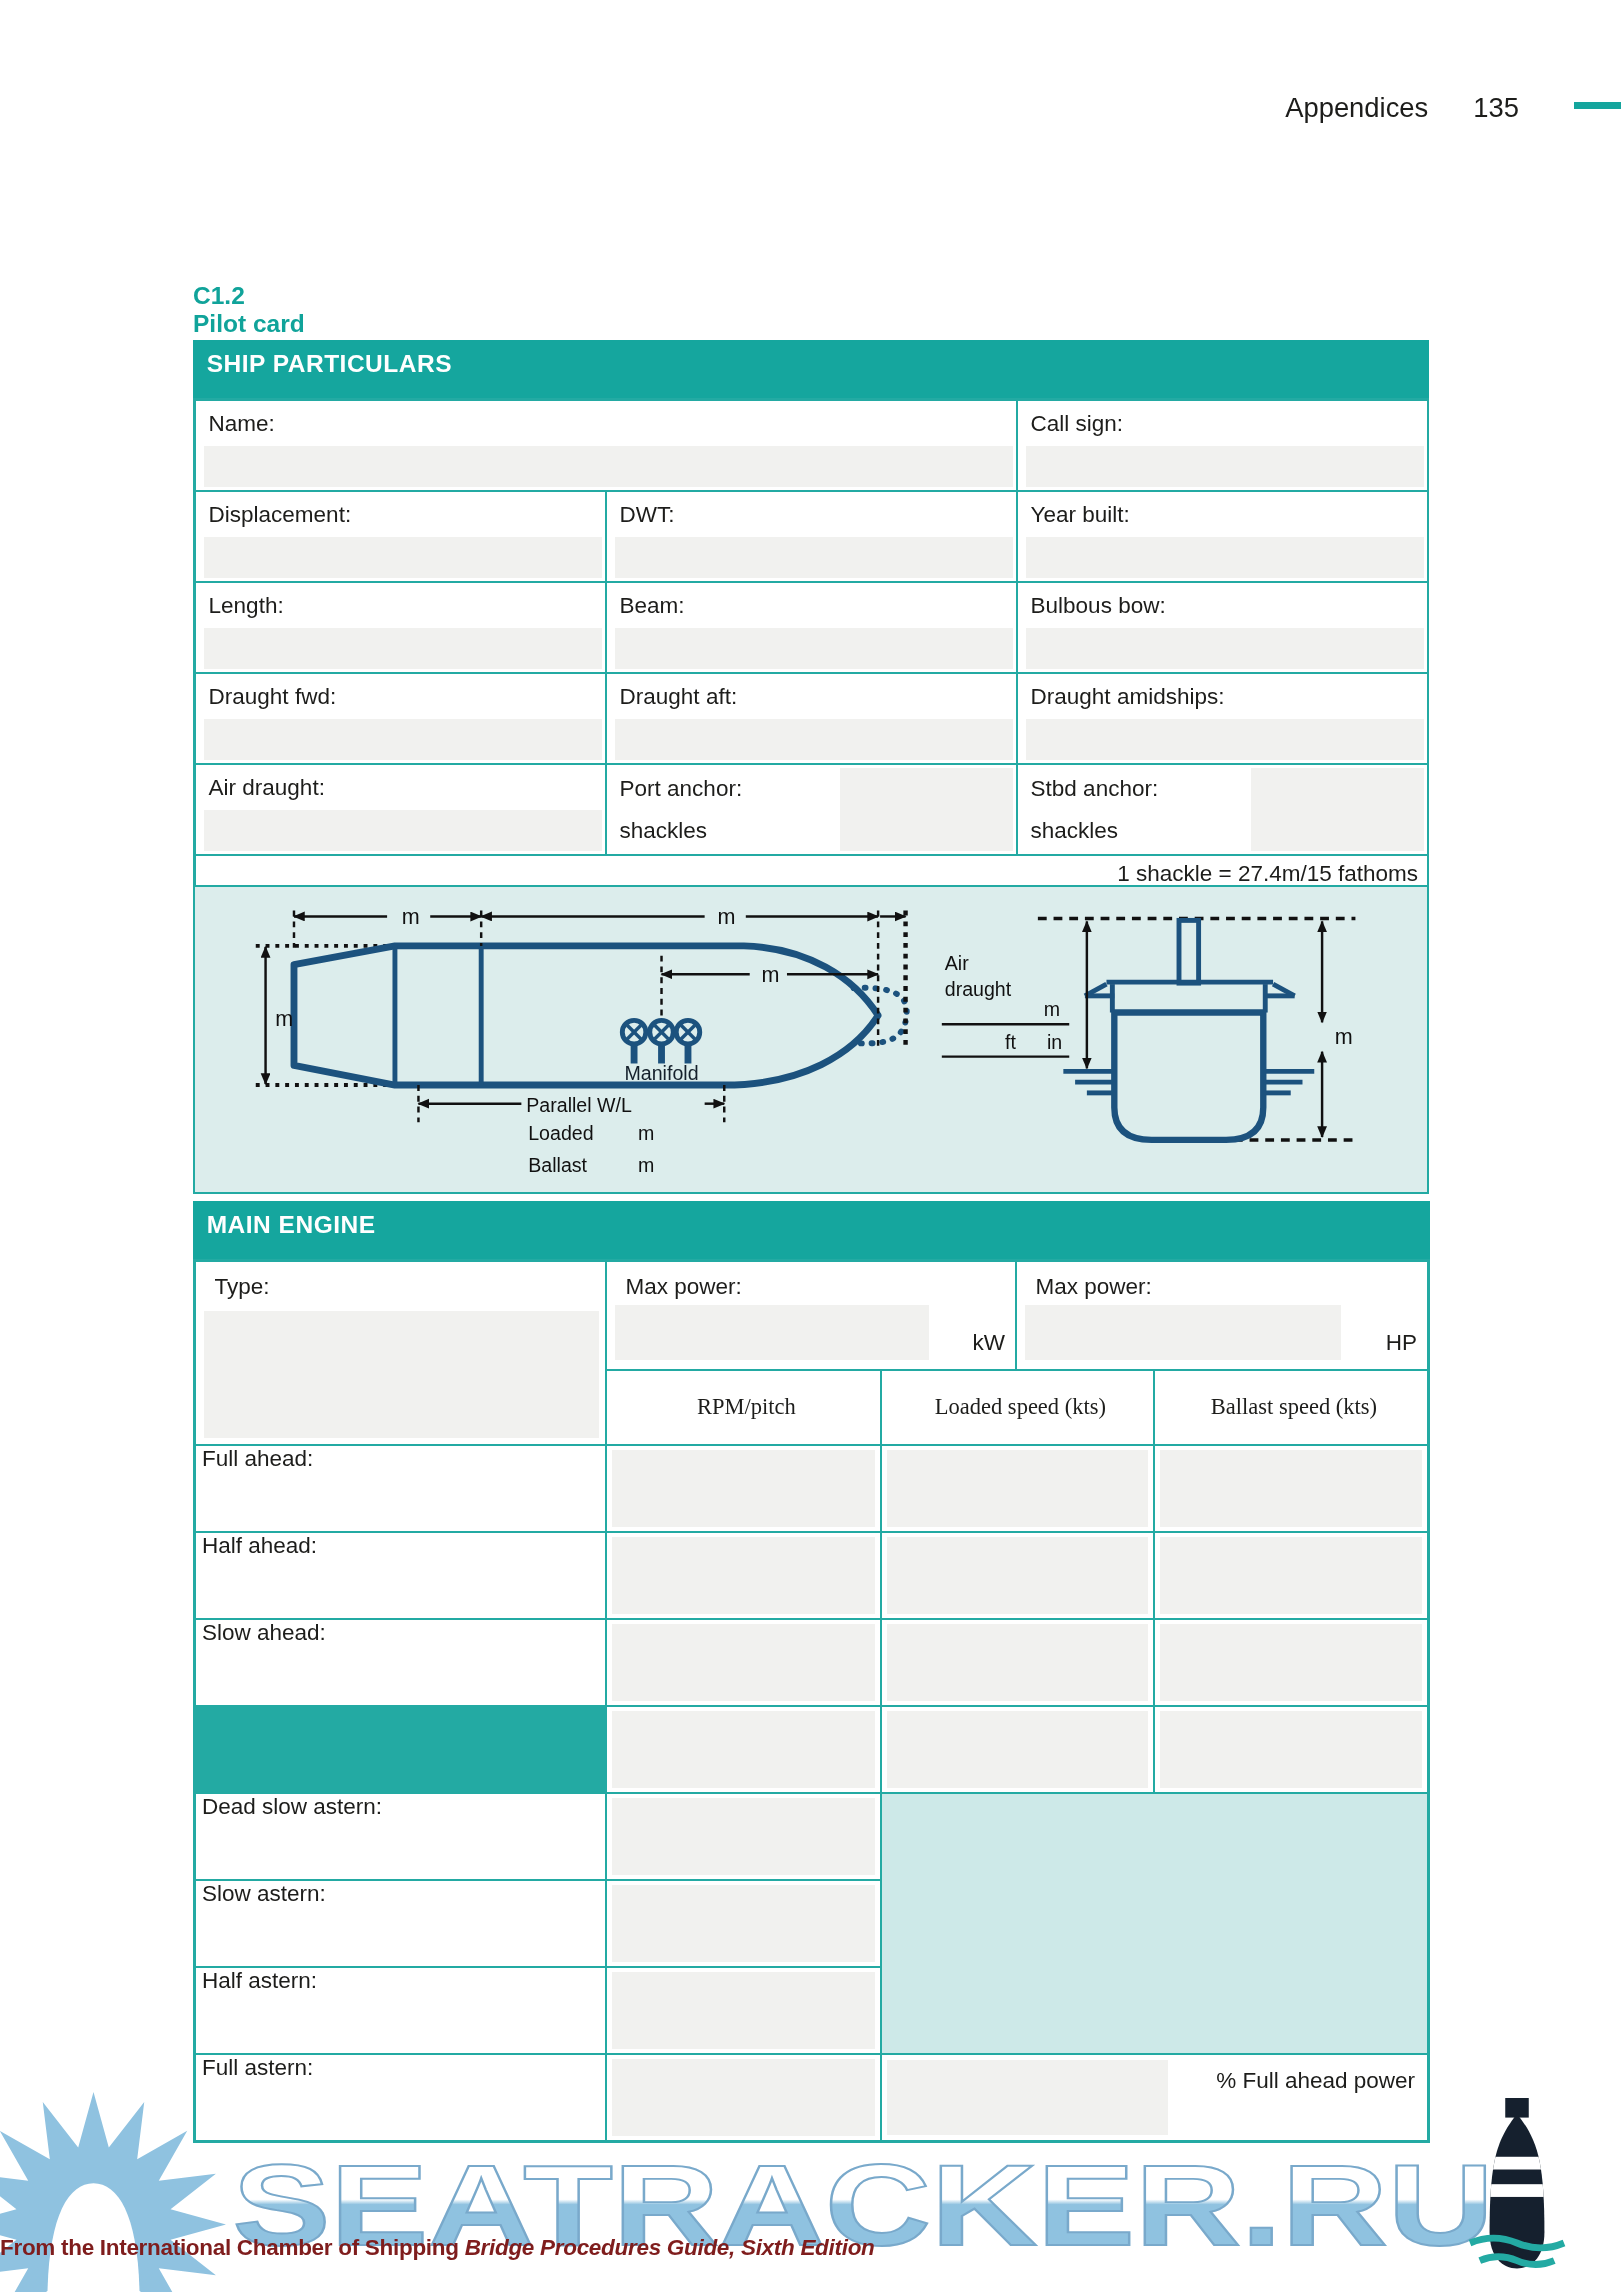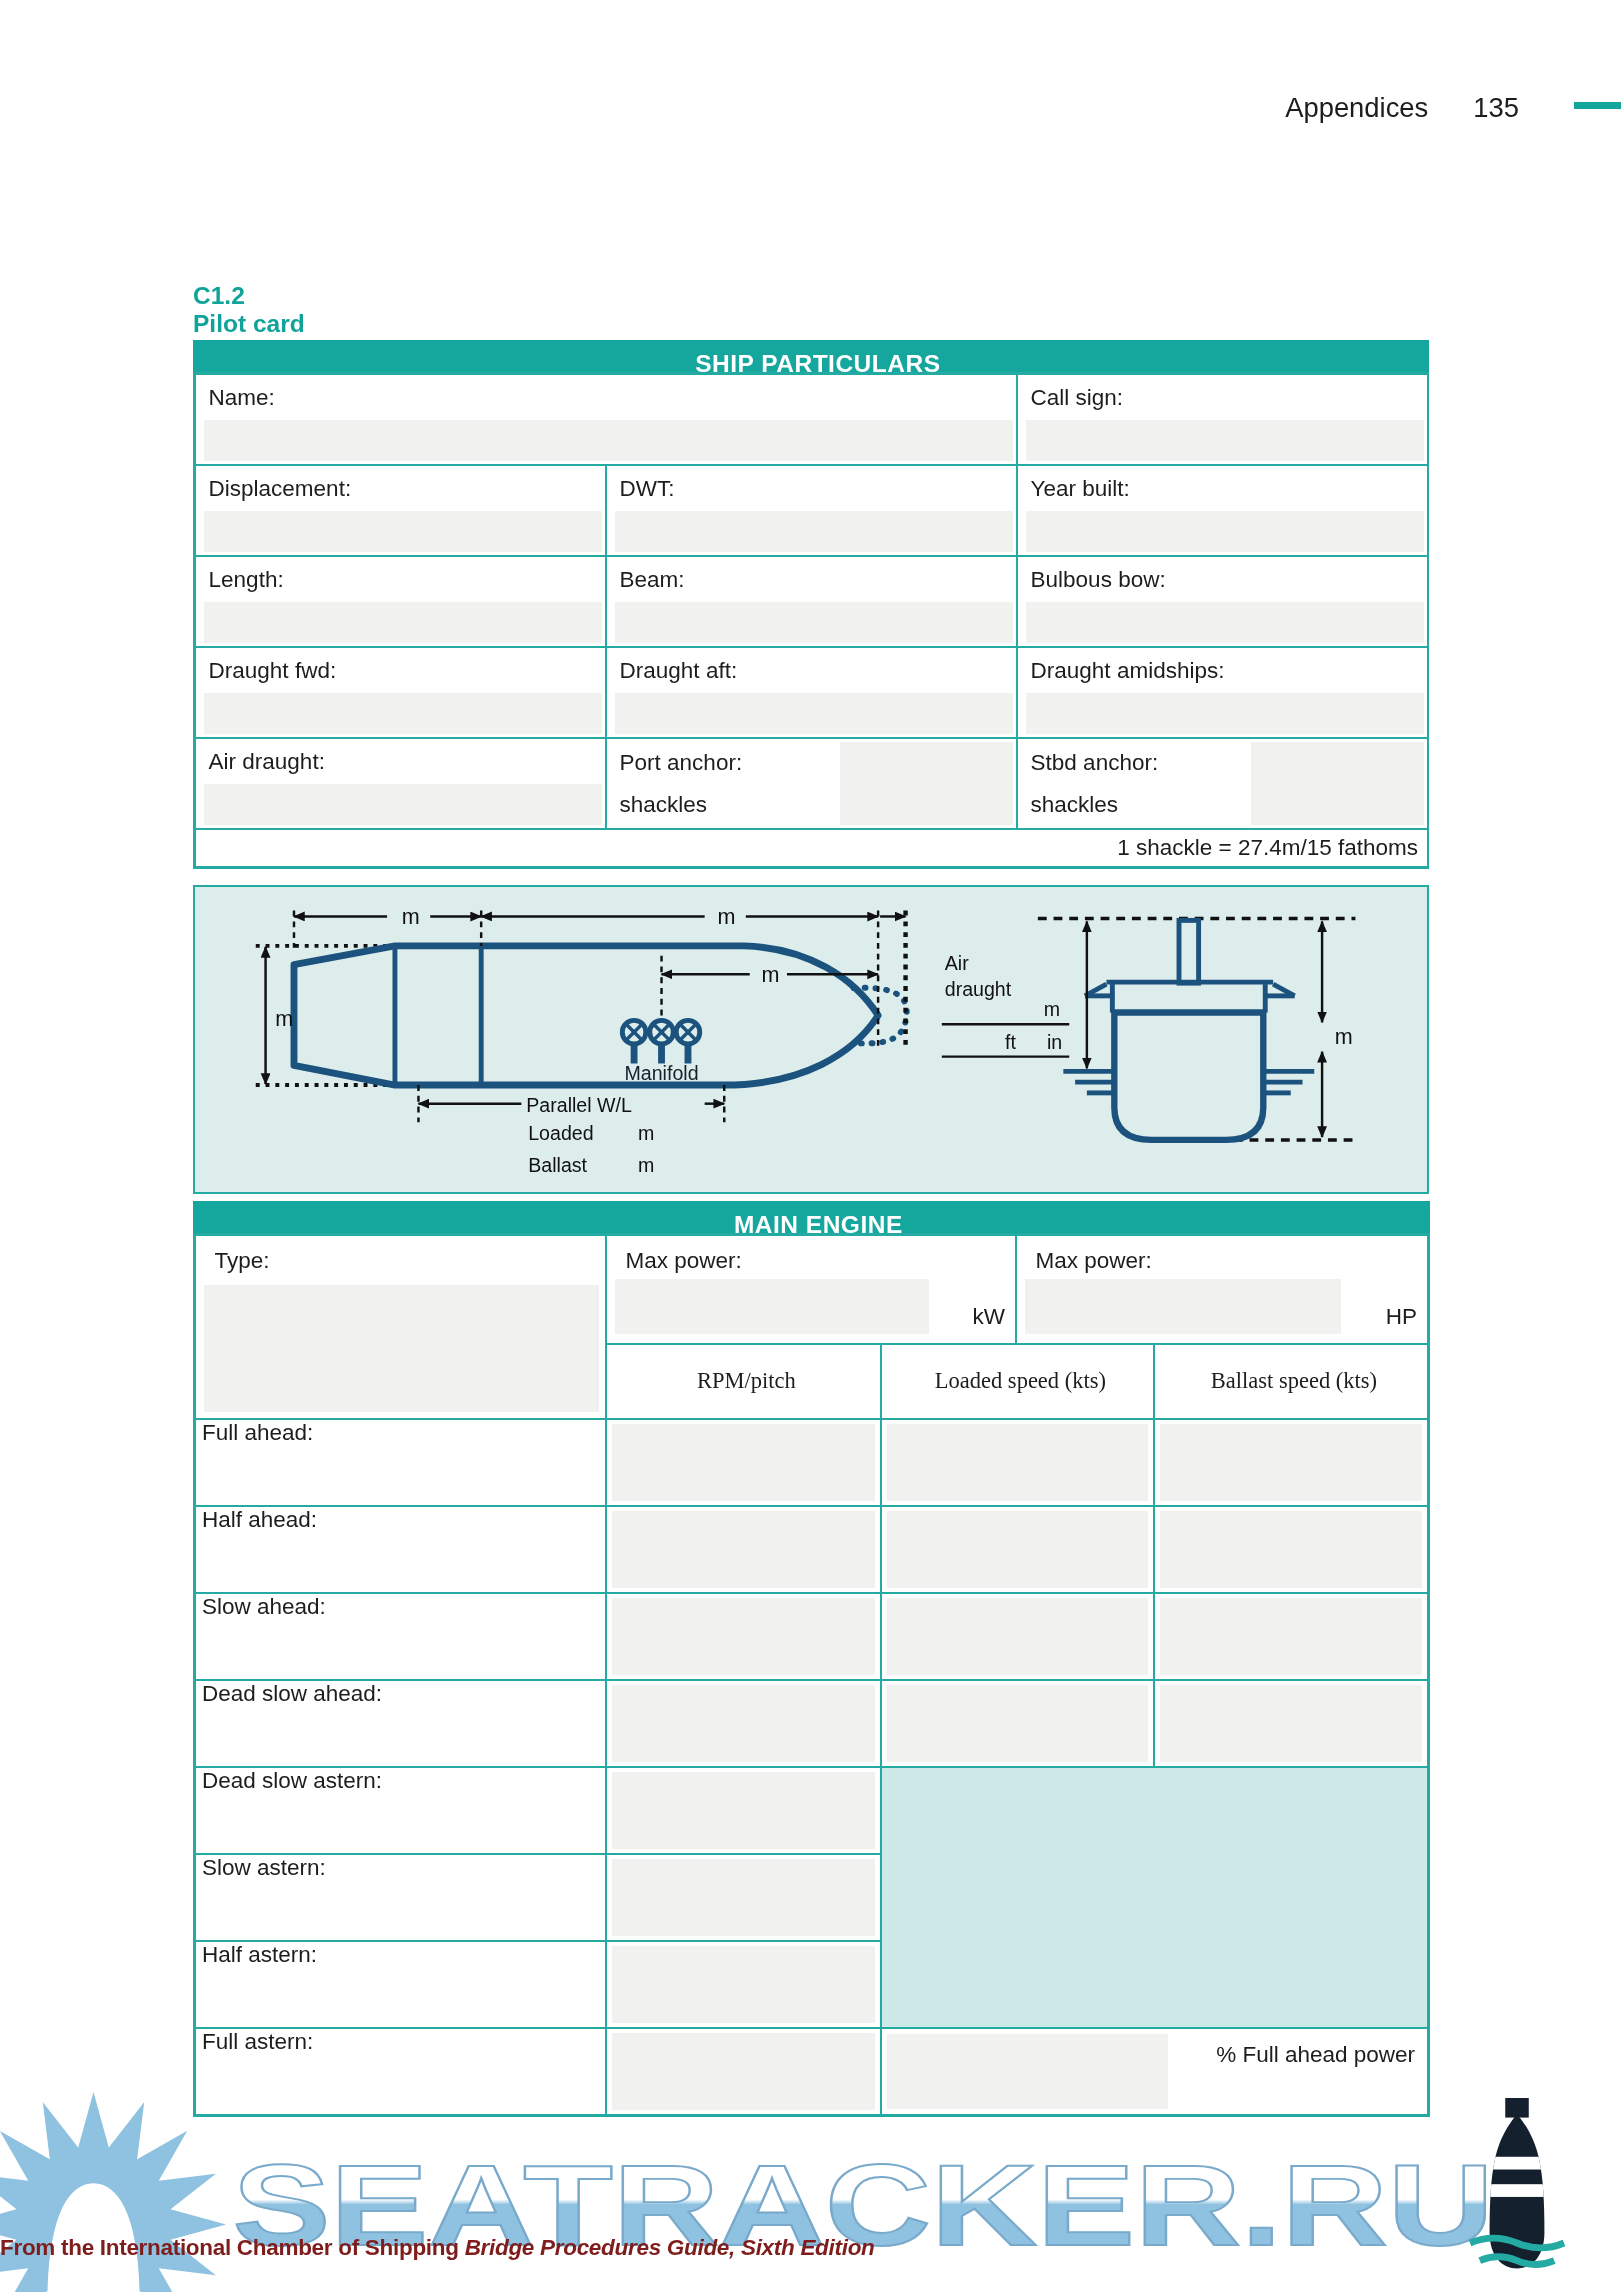--- a/index.html
+++ b/index.html
@@ -8,22 +8,22 @@
 
   
   .hdr{position:absolute;top:92px;right:102px;display:flex;gap:45px;font-size:27.4px;color:#1d1d1b;}
   .hdr-dash{position:absolute;top:102px;right:0;width:47px;height:6.9px;background:#14a59d;}
 
   
   .h1{position:absolute;top:282px;left:193px;font-size:24.5px;font-weight:bold;color:#10a39a;display:flex;flex-direction:column;}
   .h1 .num{width:152px;}
 
   
-  .bar{height:32px;background:#15a69e;color:#fff;font-size:24.5px;font-weight:bold;
-       line-height:47px;padding-left:13.7px;letter-spacing:0.5px;text-align:center;}
+  .bar{height:58px;background:#15a69e;color:#fff;font-size:24.5px;font-weight:bold;
+       line-height:47px;padding-left:13.7px;letter-spacing:0.5px;}
   .grid{display:grid;background:#23aaa3;padding:2.9px;gap:2px;}
   .cell{background:#fff;position:relative;font-size:22.5px;}
   .cell .lbl{display:block;padding:9.8px 0 0 12.7px;}
   .two .lbl{line-height:36px;padding-top:5.9px;}
   .fill{position:absolute;left:7.8px;right:2.9px;top:45px;bottom:2.9px;background:#f1f1ef;}
   .fill-side{position:absolute;left:57%;right:2.9px;top:2.9px;bottom:2.9px;background:#f1f1ef;}
   .note{display:flex;align-items:center;justify-content:flex-end;padding-right:8.8px;background:#fff;font-size:22.5px;}
 
   .sp{position:absolute;left:193px;top:340px;width:1236px;}
   .sp .grid{grid-template-columns:409px 409px 409px;grid-template-rows:repeat(5,89px) 36px;}
@@ -301,23 +301,20 @@
       <div class="ecell" style="grid-area:5/2">
           <div class="gfull"></div>
         </div>
       <div class="ecell" style="grid-area:5/3/6/5">
           <div class="gfull"></div>
         </div>
       <div class="ecell" style="grid-area:5/5">
           <div class="gfull"></div>
         </div>
 
-      <div class="ecell" style="grid-area:6/1">
-          <span class="cell lbl" style="display:block">Dead slow ahead:</span>
-        </div>
       <div class="ecell" style="grid-area:6/2">
           <div class="gfull"></div>
         </div>
       <div class="ecell" style="grid-area:6/3/7/5">
           <div class="gfull"></div>
         </div>
       <div class="ecell" style="grid-area:6/5">
           <div class="gfull"></div>
         </div>
 

